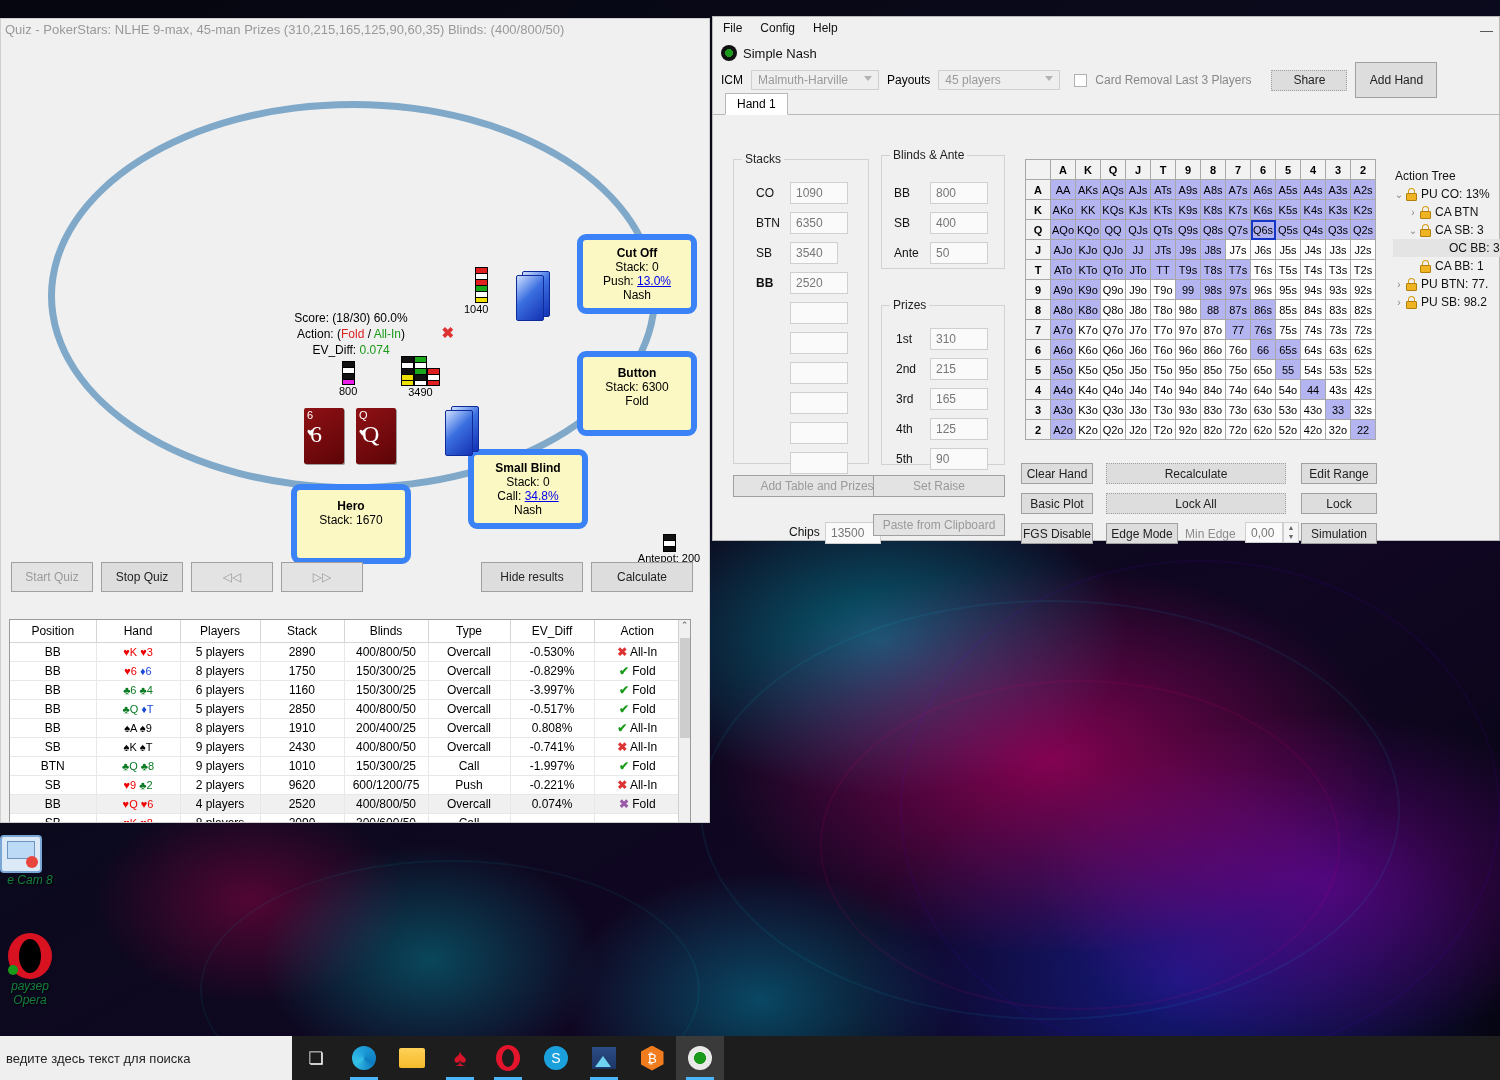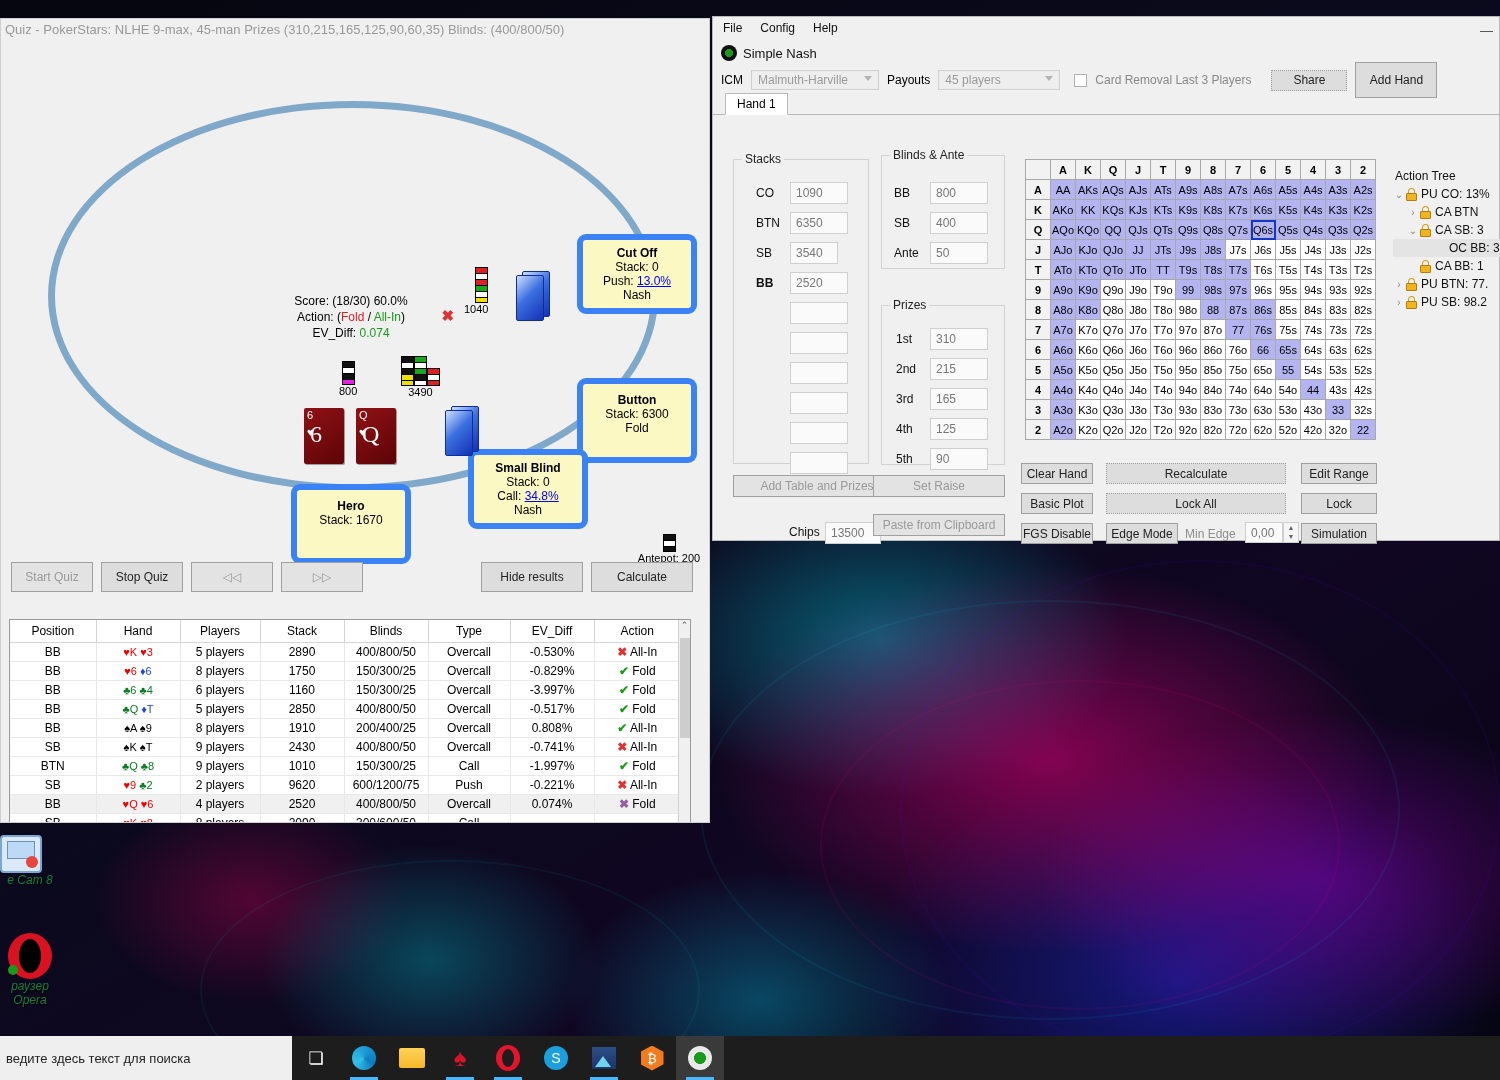--- a/index.html
+++ b/index.html
@@ -59,21 +59,21 @@
     border:7px solid #7fa8c9; border-radius:50%;
   }
   .seat{
     position:absolute; background:#fbf8c4; border:6px solid #3b82f6; border-radius:9px;
     text-align:center; padding:6px 10px; line-height:14px; font-size:12px; color:#000;
   }
   .seat b{ font-size:12px; }
   .lnk{ color:#00e; text-decoration:underline; }
   .pct-red{ color:#d22; }
   .pct-grn{ color:#1a9a1a; }
-  .info{ position:absolute; text-align:center; font-size:12px; line-height:16px; color:#000; }
+  .info{ position:absolute; text-align:center; font-size:12px; line-height:16px; color:#000;margin-top:17px; }
   .card{
     position:absolute; width:40px; height:56px; border-radius:2px;
     background:linear-gradient(145deg,#8f1115,#5d0407);
     color:#fff; font-size:11px; padding:1px 3px; box-shadow:1px 1px 0 rgba(0,0,0,.35);
   }
   .card .big{ position:absolute; left:6px; top:14px; font-size:24px; font-family:"Liberation Serif",serif; line-height:24px;}
   .card .pip{ position:absolute; left:3px; top:18px; font-size:11px; }
   .backs{ position:absolute; width:34px; height:50px; }
   .backs i{
     position:absolute; width:28px; height:46px; border-radius:2px; display:block;
@@ -195,21 +195,21 @@
     </div>
 
     <div class="seat" style="left:576px;top:193px;width:120px;">
       <b>Cut Off</b><br>
       <span>Stack: 0</span><br>
       <span>Push:</span>
       <span class="lnk">13.0%</span><br>
       <span>Nash</span>
     </div>
 
-    <div class="seat" style="left:576px;top:310px;width:120px;height:85px;padding-top:9px;margin-top:27px;">
+    <div class="seat" style="left:576px;top:310px;width:120px;height:85px;padding-top:9px;">
       <b>Button</b><br>
       <span>Stack: 6300</span><br>
       <span>Fold</span>
     </div>
 
     <div class="seat" style="left:467px;top:408px;width:120px;">
       <b>Small Blind</b><br>
       <span>Stack: 0</span><br>
       <span>Call:</span>
       <span class="lnk">34.8%</span><br>

